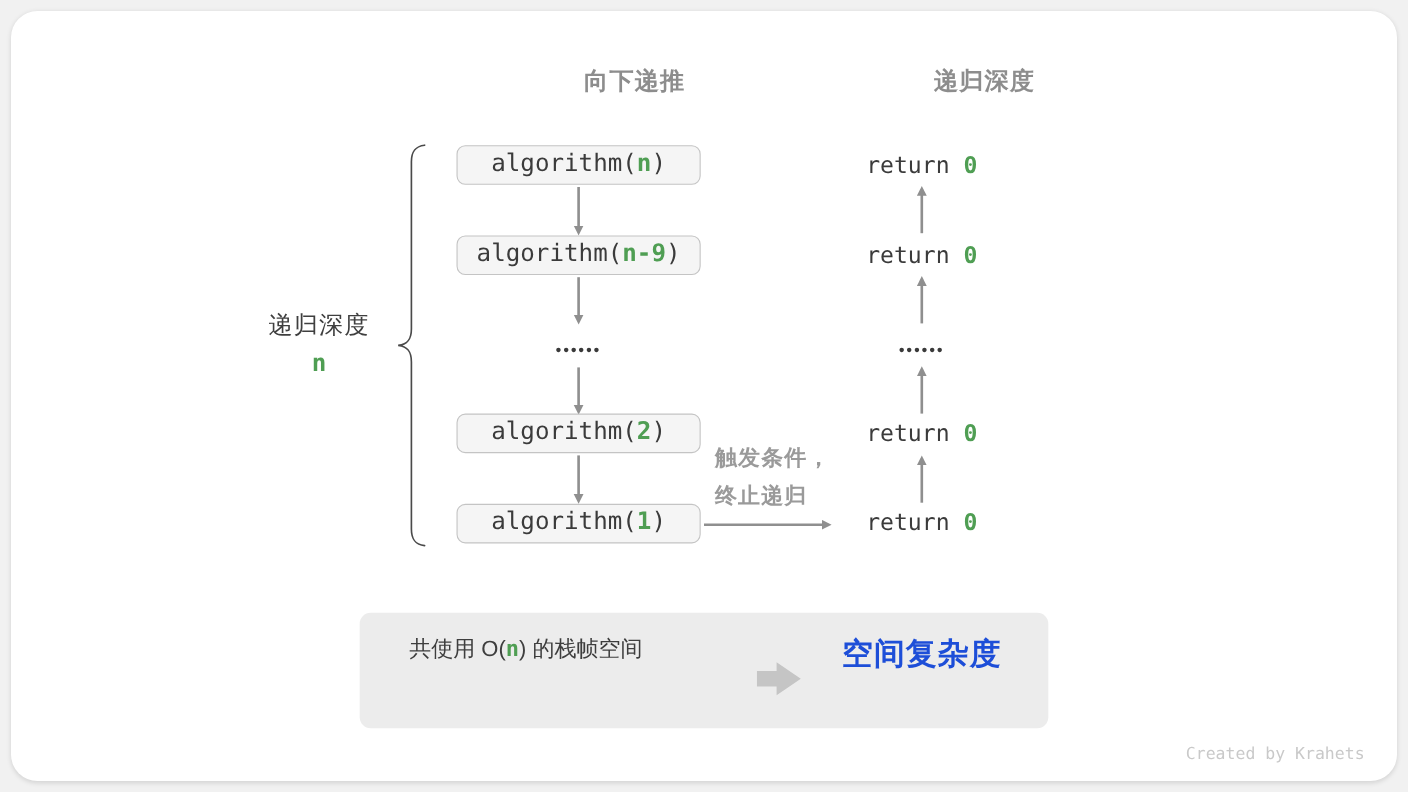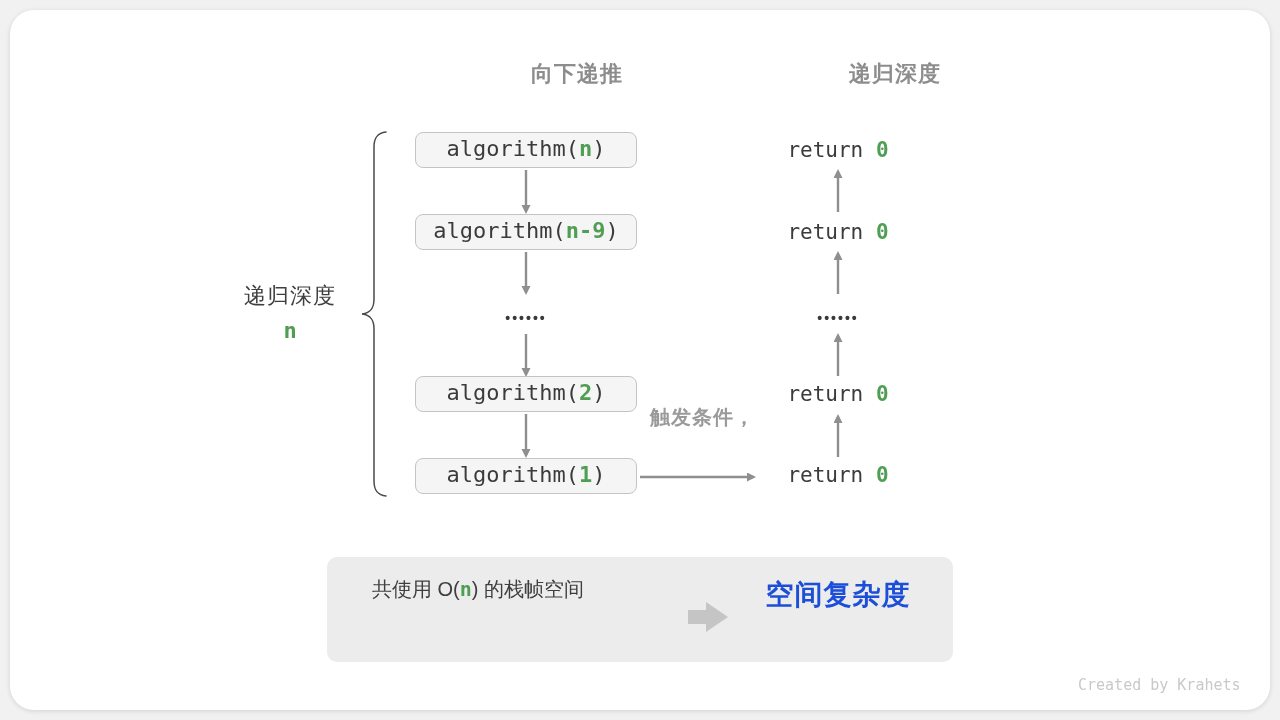--- a/index.html
+++ b/index.html
@@ -112,20 +112,21 @@
   <div class="abs code-box" style="top:458px;"><span>algorithm(</span><span class="green">1</span><span>)</span></div>
 
   <div class="abs ret" style="top:138px;"><span>return </span><span class="green">0</span></div>
   <div class="abs ret" style="top:220px;"><span>return </span><span class="green">0</span></div>
   <div class="abs dots" style="left:763px;top:310px;width:150px;">••••••</div>
   <div class="abs ret" style="top:382px;"><span>return </span><span class="green">0</span></div>
   <div class="abs ret" style="top:463px;"><span>return </span><span class="green">0</span></div>
 
   <div class="abs note">
     <div>触发条件，</div>
+    <div>终止递归</div>
   </div>
 
   <div class="abs summary"></div>
   <div class="abs cause">
     <div><span>共使用 O(</span><span class="mono green">n</span><span>) 的栈帧空间</span></div>
   </div>
 
   <svg class="abs" style="left:688px;top:601px;" width="41" height="32">
     <polygon points="0,9 18,9 18,1 40,16 18,31 18,23 0,23" fill="#c5c5c5"></polygon>
   </svg>

